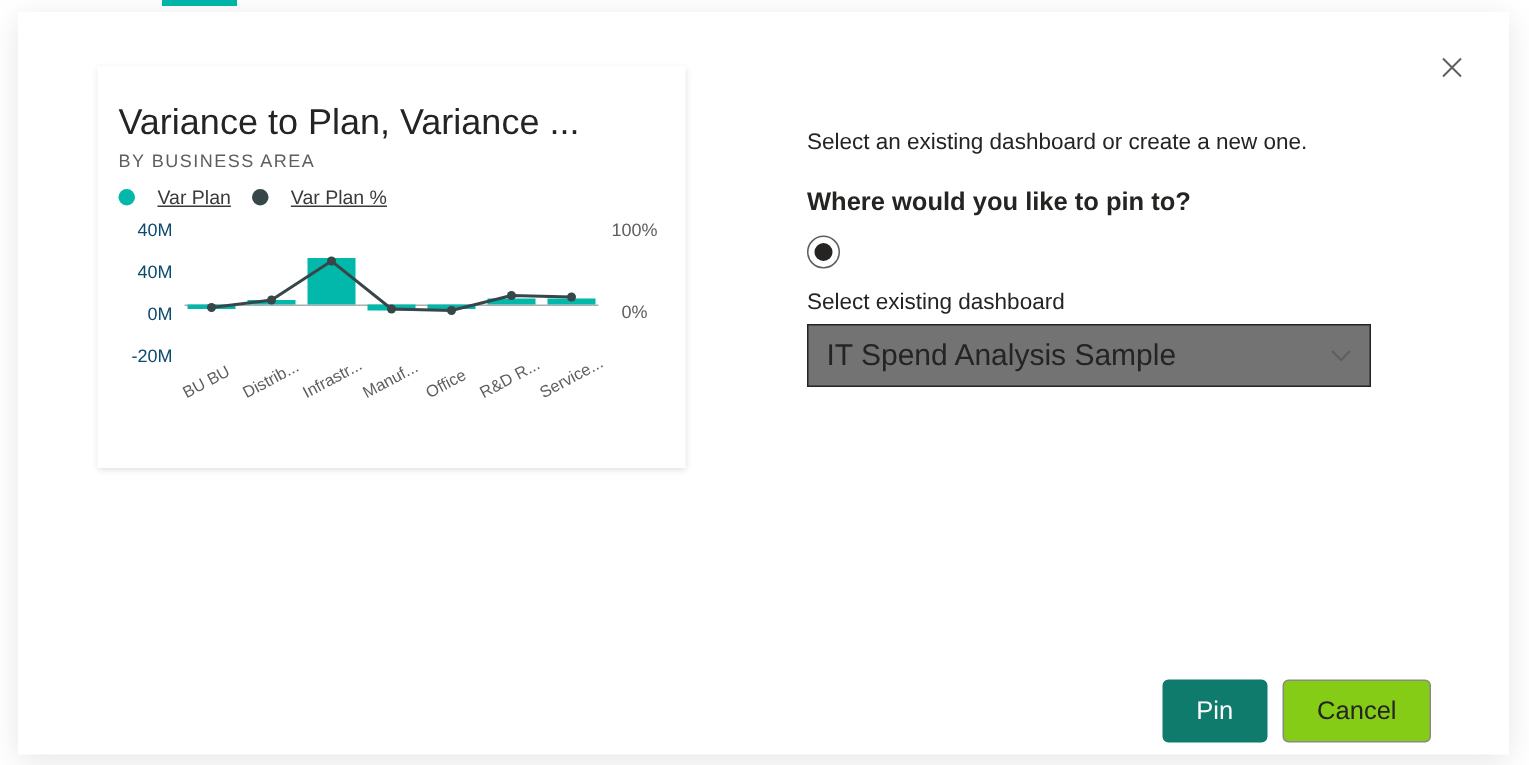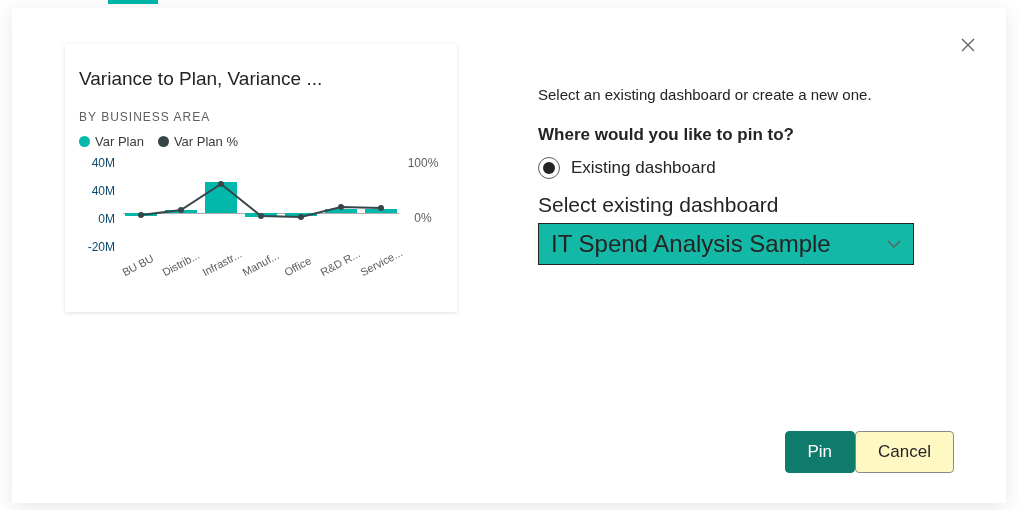--- a/index.html
+++ b/index.html
@@ -38,40 +38,40 @@
     }
     .chart-tile {
       width: 392px;
       height: 268px;
       background: #fff;
       box-shadow: 0 1px 4px rgba(0,0,0,0.12);
       padding: 24px 14px 12px 14px;
       position: relative;
     }
     .chart-title {
-      font-size: 19px;
+      font-size: 24px;
       font-weight: 400;
       color: #252423;
-      margin-bottom: 20px;
+      margin-bottom: 4px;
     }
     .chart-subtitle {
       font-size: 12px;
       letter-spacing: 1px;
       color: #605e5c;
       margin-bottom: 10px;
     }
     .legend {
       display: flex;
       gap: 14px;
       margin-bottom: 8px;
       font-size: 13px;
       color: #3a3a39;
       align-items: center;
     }
-    .legend-item { display: flex; align-items: center; gap: 5px; }
+    .legend-item { display: flex; align-items: center; gap: 15px; text-decoration: underline; }
     .legend-dot { width: 11px; height: 11px; border-radius: 50%; display: inline-block; }
     .dot-teal { background: #01b8aa; }
     .dot-dark { background: #374649; }
     .chart-area {
       position: relative;
       height: 150px;
       width: 100%;
     }
     .y-axis-left {
       position: absolute;
@@ -195,68 +195,69 @@
     .radio-outer.selected .radio-inner {
       width: 12px; height: 12px;
       background: #252423;
       border-radius: 50%;
     }
     .radio-label {
       font-size: 17px;
       color: #252423;
     }
     .select-label {
-      font-size: 21px;
+      font-size: 15px;
       color: #252423;
       margin-top: 8px;
       margin-bottom: 6px;
     }
     .select-box {
       width: 376px;
       height: 42px;
       border: 1.5px solid #252423;
       display: flex;
       align-items: center;
       justify-content: space-between;
       padding: 0 12px;
-      font-size: 24px;
+      font-size: 20px;
       color: #252423;
       cursor: pointer;
-      background: #14b8a6;
+      background: #737373;
       gap: 23px;
     }
     .chevron {
       width: 14px; height: 14px;
       display: flex;
       align-items: center;
       justify-content: center;
     }
     .buttons {
       position: absolute;
-      bottom: 30px;
+      bottom: 8px;
       right: 52px;
       display: flex;
+      gap: 10px;
     }
     .btn {
       height: 42px;
       padding: 0 22px;
       font-size: 17px;
       border-radius: 4px;
       cursor: pointer;
       border: 1px solid transparent;
       display: flex;
       align-items: center;
     }
     .btn-primary {
       background: #0f7b6c;
       color: #fff;
       border-color: #0f7b6c;
     }
     .btn-secondary {
-      background: #fef9c3;
+      background: #84cc16;
       color: #252423;
       border-color: #8a8886;
     }
   </style>
 </head>
 <body>
 
 <div class="top-accent"></div>
 
 <div class="dialog">
@@ -331,21 +332,20 @@
     </button>
 
     <p class="form-subtitle">Select an existing dashboard or create a new one.</p>
 
     <div class="form-question">Where would you like to pin to?</div>
 
     <div class="radio-row">
       <div class="radio-outer selected">
           <div class="radio-inner"></div>
         </div>
-      <span class="radio-label">Existing dashboard</span>
     </div>
 
     <div class="select-label">Select existing dashboard</div>
     <div class="select-box">
       <span>IT Spend Analysis Sample</span>
       <span class="chevron">
         <svg width="14" height="8" viewBox="0 0 14 8">
             <path d="M1 1 L7 7 L13 1" stroke="#605e5c" stroke-width="1.3" fill="none"></path>
           </svg>
       </span>

